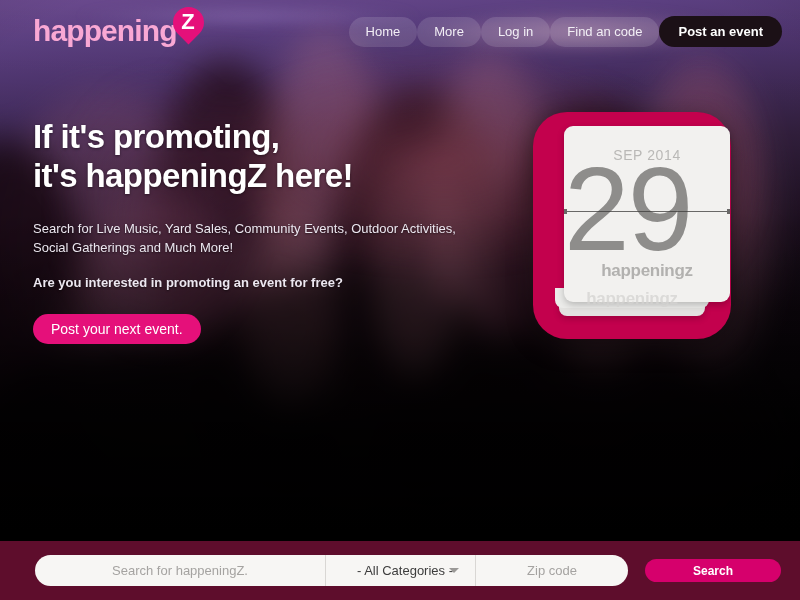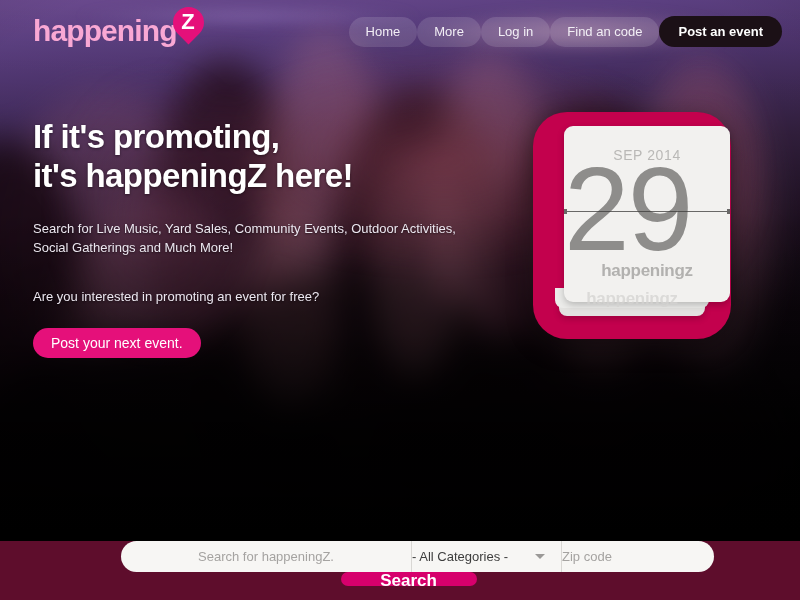--- a/index.html
+++ b/index.html
@@ -190,21 +190,21 @@
   .headline span { display: block; }
 
   .subcopy {
     margin-top: 24px;
     font-size: 13px;
     color: #ece7f0;
     line-height: 1.45;
     max-width: 455px;
     text-shadow: 0 1px 2px rgba(0,0,0,.5);
   }
-  .subcopy.second { margin-top: 30px; }
+  .subcopy.second { margin-top: 16px; font-weight: bold; }
 
   .hero-btn {
     margin-top: 22px;
     display: inline-flex;
     align-items: center;
     height: 30px;
     padding: 0 18px;
     border-radius: 15px;
     background: #e5107a;
     color: #ffffff;
@@ -340,21 +340,20 @@
   .searchbar {
     position: absolute;
     left: 0;
     top: 541px;
     width: 800px;
     height: 59px;
     background: #5e0d2c;
     z-index: 26;
     display: flex;
     align-items: center;
-    flex-direction: column;
   }
   .sb-field {
     margin-left: 35px;
     display: flex;
     align-items: center;
     height: 31px;
     background: #f7f6f4;
     border-radius: 16px;
     overflow: hidden;
   }
@@ -376,21 +375,21 @@
     height: 31px;
     background: #d9d7d4;
   }
 
   .sb-select-wrap {
     position: relative;
     width: 149px;
     height: 31px;
     display: flex;
     align-items: center;
-    justify-content: flex-start;
+    justify-content: flex-end;
     cursor: pointer;
   }
   .sb-select-label {
     font-size: 13px;
     color: #3d3d3d;
     margin-right: 22px;
   }
   .sb-caret {
     position: absolute;
     right: 16px;
@@ -400,37 +399,37 @@
     border-right: 5px solid transparent;
     border-top: 5px solid #9b9997;
   }
 
   .sb-zip-input {
     width: 152px;
     height: 31px;
     border: none;
     outline: none;
     background: transparent;
-    text-align: left;
+    text-align: center;
     font-family: inherit;
     font-size: 13px;
     color: #3d3d3d;
   }
   .sb-zip-input::placeholder { color: #a5a3a1; }
 
   .sb-button {
     margin-left: 17px;
     width: 136px;
-    height: 14px;
+    height: 23px;
     border: none;
     border-radius: 16px;
     background: #d6006c;
     color: #ffffff;
     font-family: inherit;
-    font-size: 17px;
+    font-size: 12px;
     font-weight: 700;
     cursor: pointer;
     line-height: 1;
   }
 </style>
 </head>
 <body>
 
 <div id="page">
 

